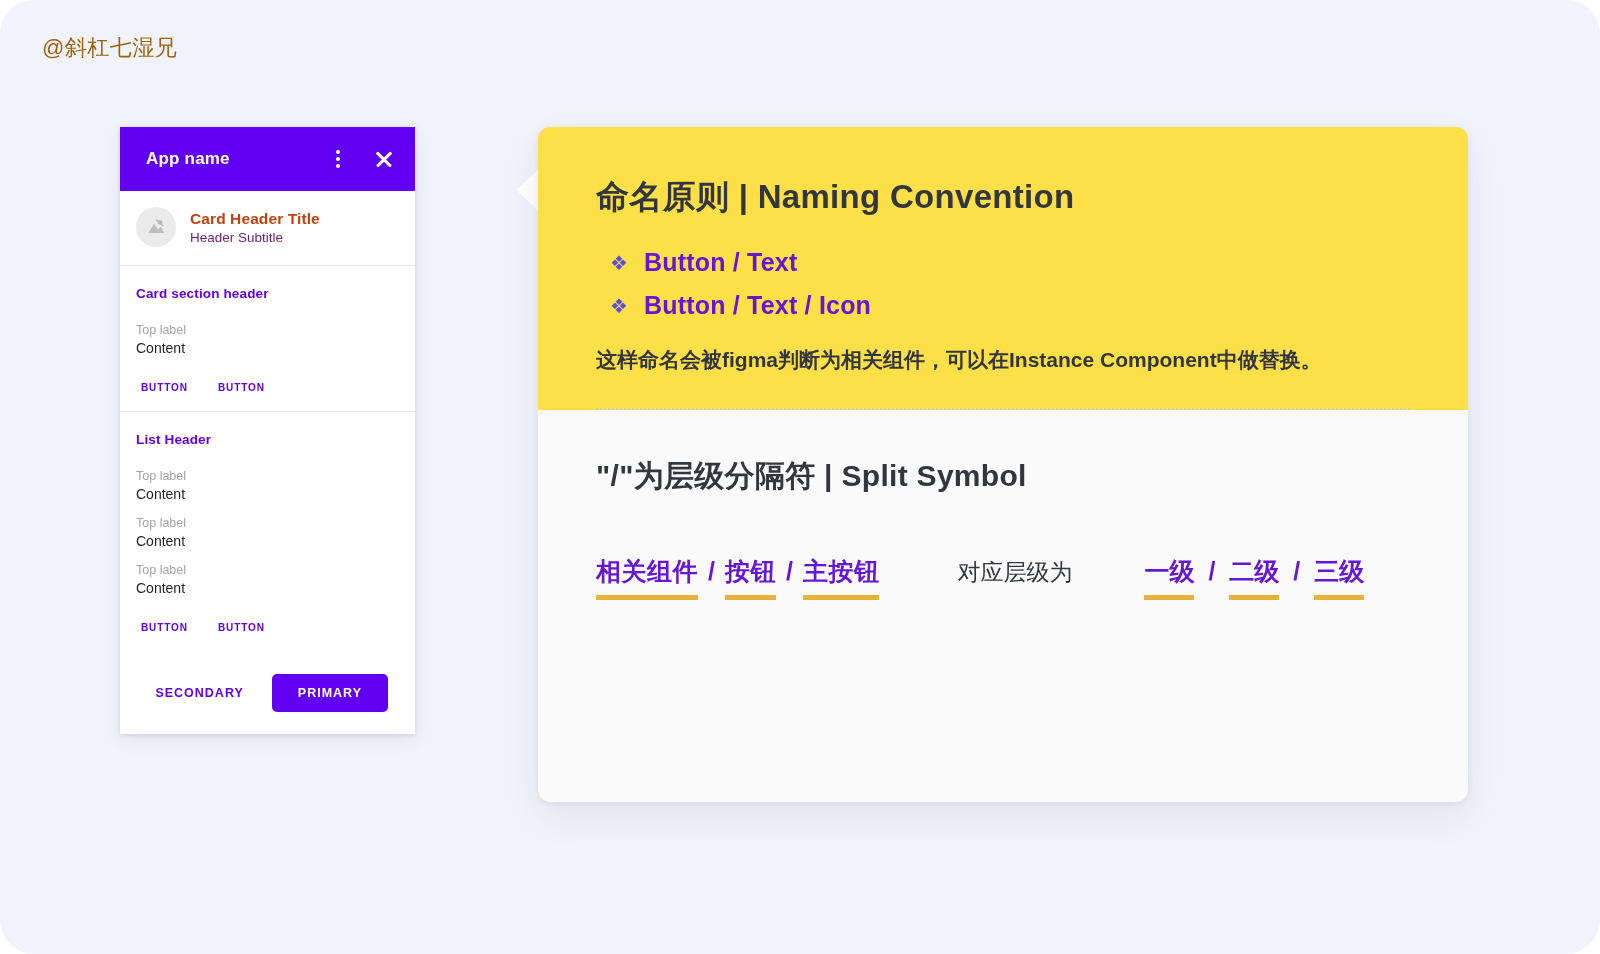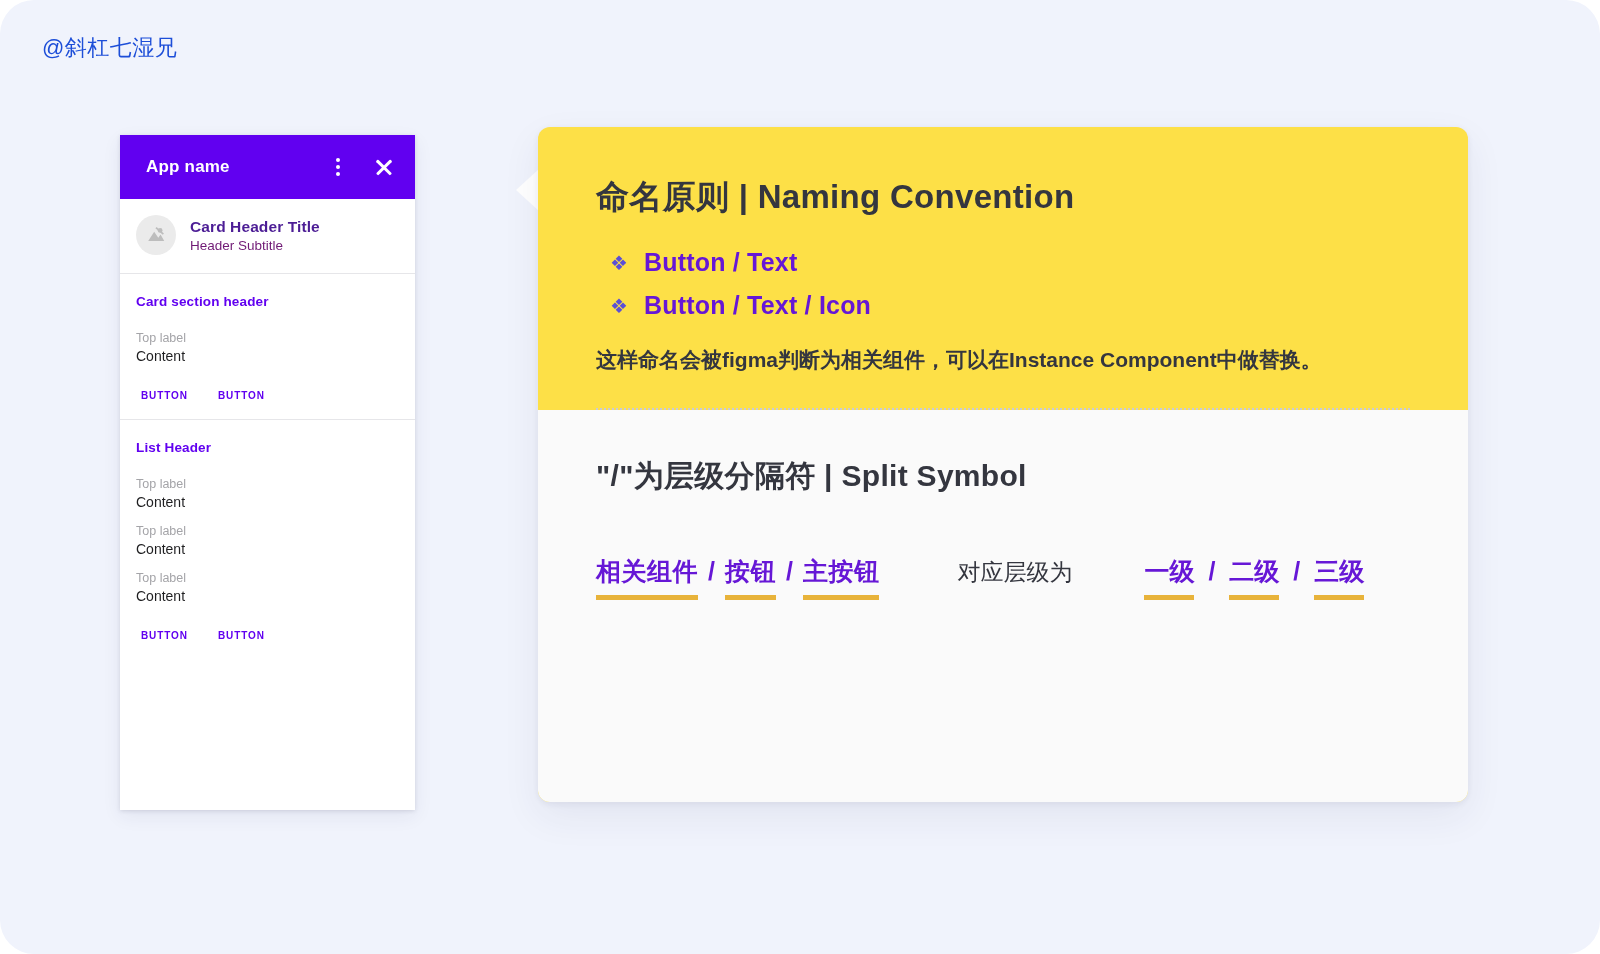--- a/index.html
+++ b/index.html
@@ -21,37 +21,36 @@
     height: 954px;
     background: #f0f3fc;
     border-radius: 34px;
     overflow: hidden;
   }
   .watermark {
     position: absolute;
     left: 42px;
     top: 33px;
     font-size: 22px;
-    color: #1d4ed8;
+    color: #a16207;
     letter-spacing: 0.5px;
     user-select: none;
   }
 
   
   .card {
     position: absolute;
     left: 120px;
     top: 127px;
     width: 295px;
-    height: 675px;
+    height: 607px;
     background: #ffffff;
     box-shadow: 0 1px 4px rgba(40,44,80,0.14), 0 6px 18px rgba(40,44,80,0.07);
     display: flex;
     flex-direction: column;
-    margin-top: 8px;
   }
   .appbar {
     height: 64px;
     background: #6100f0;
     display: flex;
     align-items: center;
     padding: 0 16px 0 26px;
     box-sizing: border-box;
     flex: 0 0 auto;
   }
@@ -120,21 +119,21 @@
     background: #ebebeb;
     flex: 0 0 auto;
     display: flex;
     align-items: center;
     justify-content: center;
   }
   .card-header-text { display: flex; flex-direction: column; gap: 2px; }
   .card-header-title {
     font-size: 15.5px;
     font-weight: bold;
-    color: #4c1d95;
+    color: #c2410c;
     letter-spacing: 0.1px;
   }
   .card-header-sub {
     font-size: 13.5px;
     color: #701a75;
   }
 
   .section {
     padding: 20px 16px 14px 16px;
     box-sizing: border-box;
@@ -381,20 +380,24 @@
         <div class="field-value">Content</div>
       </div>
       <div class="text-buttons">
         <div class="text-button">BUTTON</div>
         <div class="text-button">BUTTON</div>
       </div>
     </div>
 
     <div class="card-spacer"></div>
 
+    <div class="card-footer">
+      <div class="btn-secondary">SECONDARY</div>
+      <div class="btn-primary">PRIMARY</div>
+    </div>
   </div>
 
   <div class="panel-tail"></div>
   <div class="panel">
 
     <div class="panel-top">
       <h1 class="panel-title">命名原则 | Naming Convention</h1>
 
       <ul class="bullet-list">
         <li>

